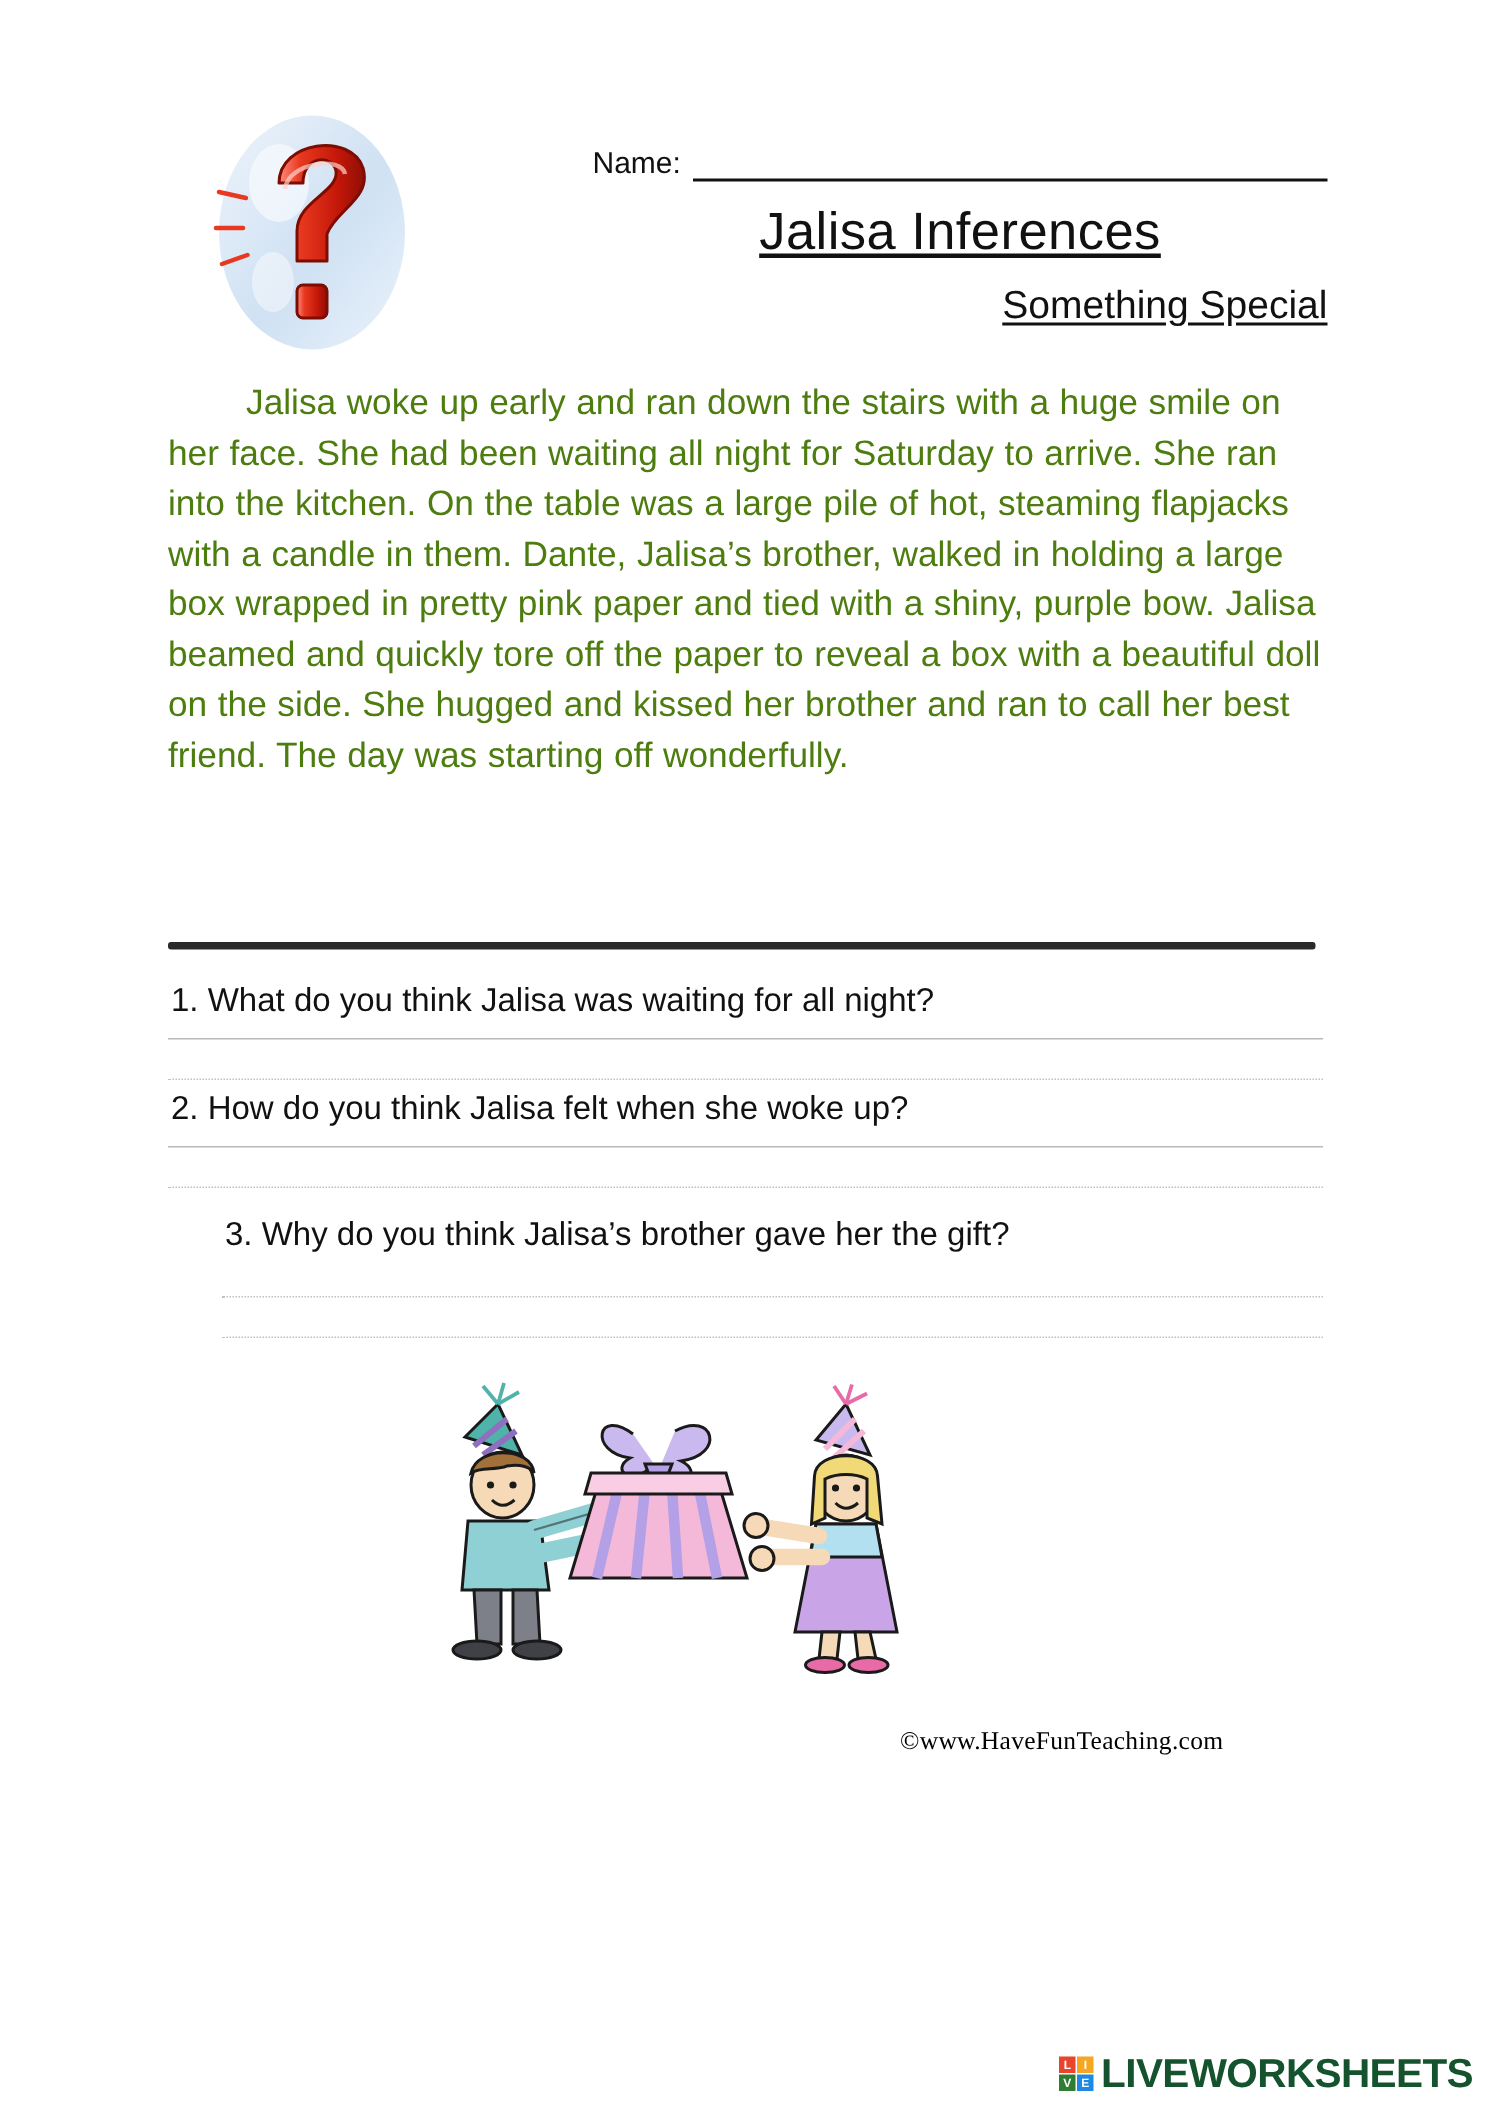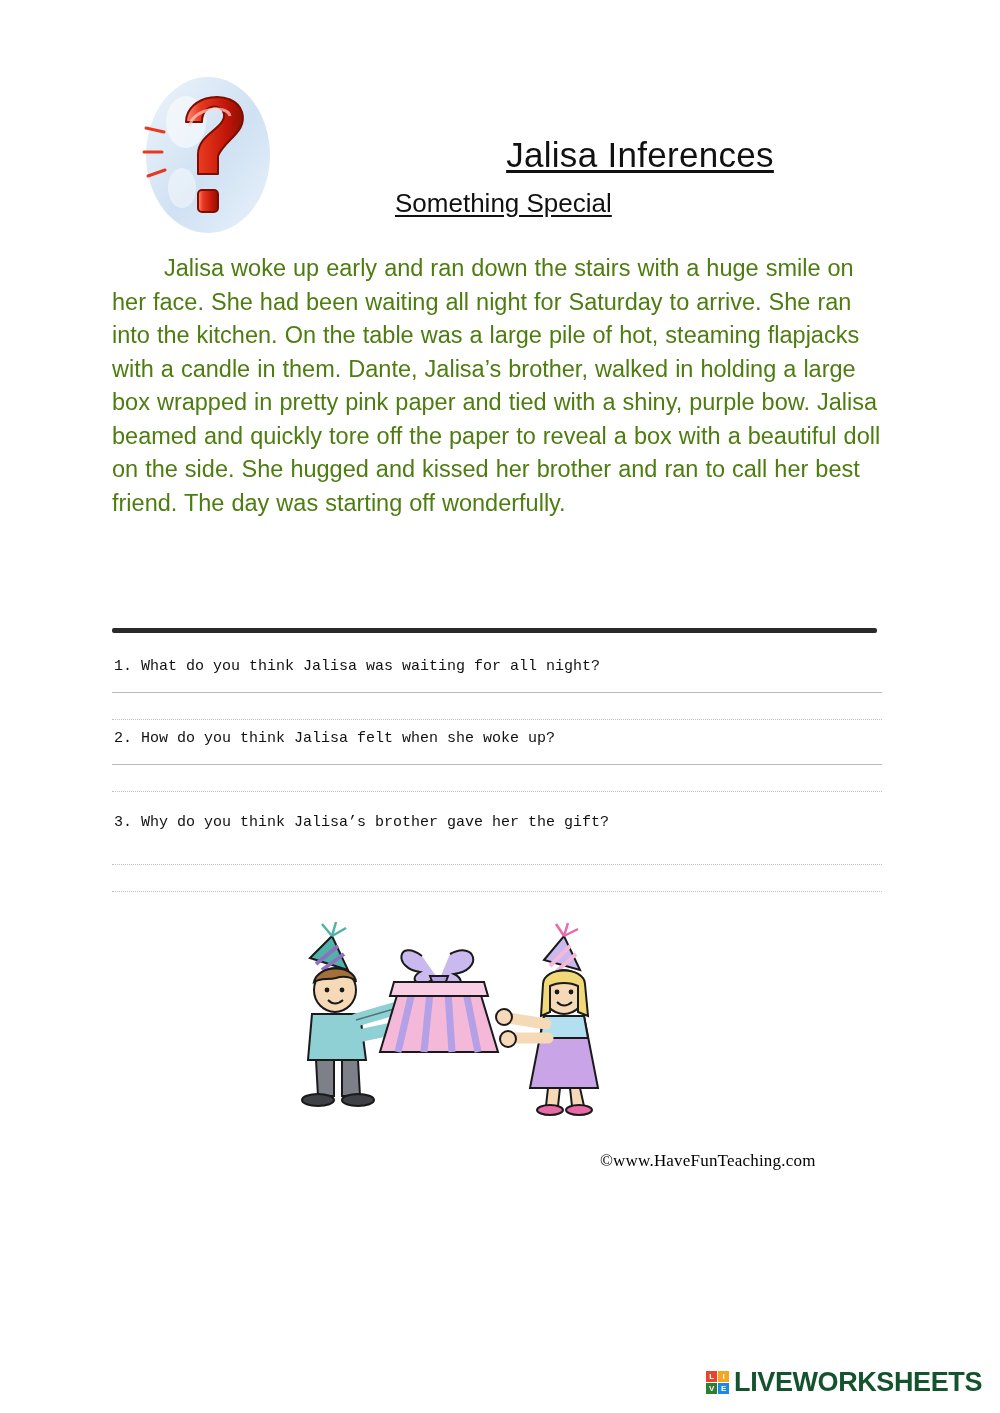--- a/index.html
+++ b/index.html
@@ -72,21 +72,21 @@
     letter-spacing: .3px;
     color: #111;
     text-decoration: underline;
     text-underline-offset: 3px;
   }
   .title-sub {
     position: absolute;
     left: 275px;
     top: 128px;
     width: 490px;
-    text-align: left;
+    text-align: right;
     font-size: 26px;
     color: #111;
     text-decoration: underline;
     text-underline-offset: 3px;
   }
 
   
   .passage {
     position: absolute;
     left: 112px;
@@ -113,25 +113,24 @@
 
   
   .questions {
     position: absolute;
     left: 112px;
     top: 652px;
     width: 770px;
   }
   .q-block { position: relative; }
   .q-text {
-    font-size: 15px;
+    font-size: 22px;
     line-height: 30px;
     color: #111;
     padding-left: 2px;
-    font-family: Liberation Mono, monospace;
   }
   .rule-solid {
     border-bottom: 1px solid #b9b9b9;
     height: 10px;
   }
   .rule-dotted {
     border-bottom: 1px dotted #bfbfbf;
     height: 26px;
   }
 
@@ -221,20 +220,24 @@
       <rect x="60" y="120" width="20" height="22" rx="4" fill="url(#redGrad)" stroke="#7d0c03" stroke-width="2"></rect>
       <path d="M52 56 C54 38, 90 34, 92 46" fill="none" stroke="#ffd2c9" stroke-width="3" opacity=".7"></path>
 
       <g stroke="#e8381f" stroke-width="3" stroke-linecap="round">
         <line x1="8" y1="58" x2="26" y2="62"></line>
         <line x1="6" y1="82" x2="24" y2="82"></line>
         <line x1="10" y1="106" x2="27" y2="100"></line>
       </g>
     </svg>
 
+    <div class="name-row">
+      <div class="name-label">Name:</div>
+      <div class="name-line"></div>
+    </div>
 
     <div class="title-main">Jalisa Inferences</div>
     <div class="title-sub">Something Special</div>
   </div>
 
   <div class="passage">Jalisa woke up early and ran down the stairs with a huge smile on her face. She had been waiting all night for Saturday to arrive.  She ran into the kitchen.  On the table was a large pile of hot, steaming flapjacks with a candle in them.  Dante, Jalisa’s brother, walked in holding a large box wrapped in pretty pink paper and tied with a shiny, purple bow.  Jalisa beamed and quickly tore off the paper to reveal a box with a beautiful doll on the side.  She hugged and kissed her brother and ran to call her best friend.  The day was starting off wonderfully.</div>
 
   <div class="divider"></div>
 
   <div class="questions">
@@ -244,21 +247,21 @@
       <div class="rule-solid"></div>
       <div class="rule-dotted"></div>
     </div>
 
     <div class="q-block" style="margin-top:4px;">
       <div class="q-text">2. How do you think Jalisa felt when she woke up?</div>
       <div class="rule-solid"></div>
       <div class="rule-dotted"></div>
     </div>
 
-    <div class="q-block" style="margin-top:16px;">
+    <div class="q-block" style="margin-top:16px;margin-left:36px;">
       <div class="q-text">3. Why do you think Jalisa’s brother gave her the gift?</div>
       <div class="rule-dotted"></div>
       <div class="rule-dotted"></div>
     </div>
 
   </div>
 
   <svg class="illus" viewBox="0 0 360 215">
 
     <g>

